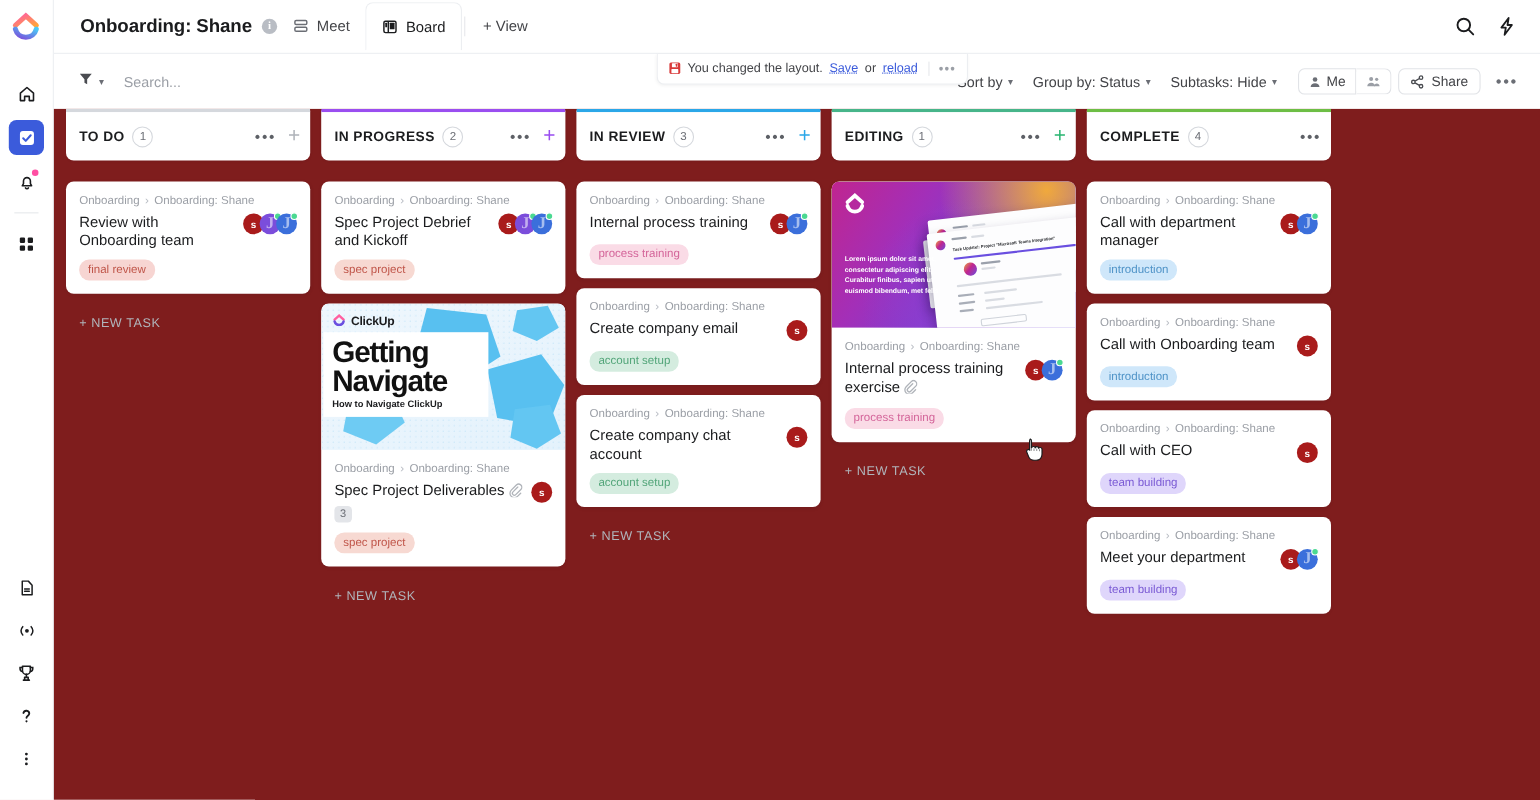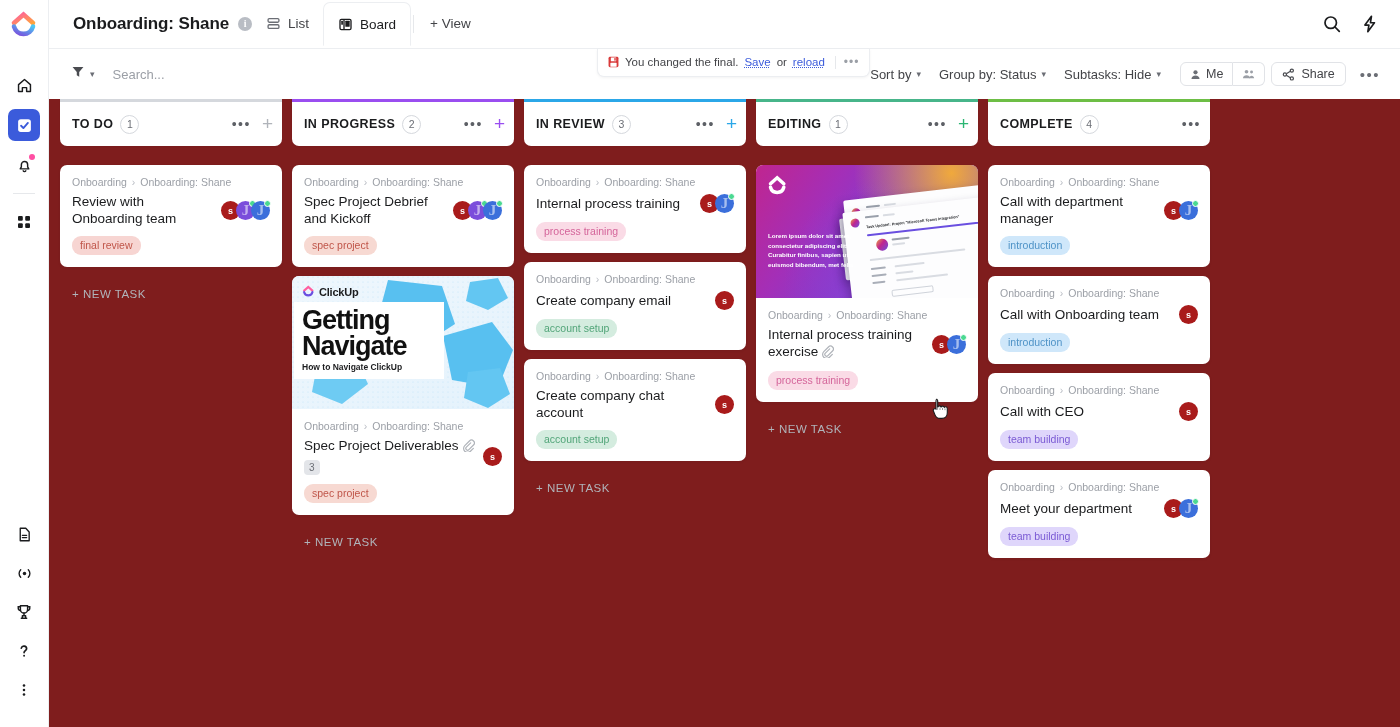--- a/index.html
+++ b/index.html
@@ -118,21 +118,21 @@
   .col-plus { font-size: 19px; line-height: 14px; cursor: pointer; font-weight: 300; }
 
   .cards { padding-top: 19px; display: flex; flex-direction: column; gap: 9px; }
   .card {
     background: #fff; border-radius: 7px; padding: 11px 12px 12px;
     box-shadow: 0 1px 3px rgba(20,25,35,.09); cursor: pointer; overflow: hidden;
   }
   .card.has-cover { padding: 0 0 12px; }
   .crumbs { font-size: 10.5px; color: #9b9fa6; white-space: nowrap; overflow: hidden; }
   .crumbs .sep { color: #b9bdc4; margin: 0 2px; }
-  .card-body { display: flex; align-items: center; gap: 6px; margin-top: 5px; }
+  .card-body { display: flex; align-items: flex-start; gap: 6px; margin-top: 5px; }
   .card-title {
     font-size: 13.5px; color: #1b1c1e; line-height: 17px; flex: 1;
     word-break: break-word;
   }
   .clip-ico { display: inline-block; vertical-align: -2px; margin-left: 3px; }
   .sub-badge {
     display: inline-flex; align-items: center; justify-content: center;
     background: #e3e5e9; color: #6b6e75; font-size: 10px; border-radius: 4px;
     padding: 2px 5px; margin-top: 4px;
   }
@@ -287,21 +287,21 @@
     <div style="display:flex;align-items:center;">
       <span id="page-title">Onboarding: Shane</span>
       <span class="info-badge">i</span>
     </div>
 
     <div class="view-tab">
       <svg width="15" height="15" viewBox="0 0 18 18" fill="none" stroke="#6b6e75" stroke-width="1.6">
         <rect x="2.5" y="3.2" width="13" height="4.3" rx="1.4"></rect>
         <rect x="2.5" y="10.5" width="13" height="4.3" rx="1.4"></rect>
       </svg>
-      <span>List</span>
+      <span>Meet</span>
     </div>
     <div class="view-tab active">
       <svg width="15" height="15" viewBox="0 0 18 18" fill="none" stroke="#1b1c1e" stroke-width="1.6">
         <rect x="2.4" y="2.8" width="13.2" height="12.4" rx="1.7"></rect>
         <path d="M7.2 2.8v12.4"></path>
         <rect x="3.9" y="4.4" width="2" height="5" rx=".6" fill="#1b1c1e" stroke="none"></rect>
         <rect x="8.8" y="4.4" width="5.2" height="7.2" rx=".6" fill="#1b1c1e" stroke="none"></rect>
       </svg>
       <span>Board</span>
     </div>
@@ -336,21 +336,21 @@
     <span id="search-ph">Search...</span>
   </div>
 
   <div id="layout-toast">
     <svg class="save-icon" viewBox="0 0 12 13">
       <rect x="0.6" y="0.8" width="10.8" height="11.4" rx="1.6" fill="#d93a3a"></rect>
       <rect x="3.1" y="1.6" width="5.8" height="4" rx=".6" fill="#fff"></rect>
       <rect x="6.9" y="2.1" width="1.5" height="2.9" rx=".4" fill="#d93a3a"></rect>
       <rect x="2.6" y="7.4" width="6.8" height="4.2" rx=".6" fill="#fff"></rect>
     </svg>
-    <span>You changed the final.</span>
+    <span>You changed the layout.</span>
     <a>Save</a>
     <span>or</span>
     <a>reload</a>
     <span class="tt-sep"></span>
     <span class="dots">•••</span>
   </div>
 
   <div id="tb-right">
     <div class="tb-btn">
       <span>Sort by</span>

